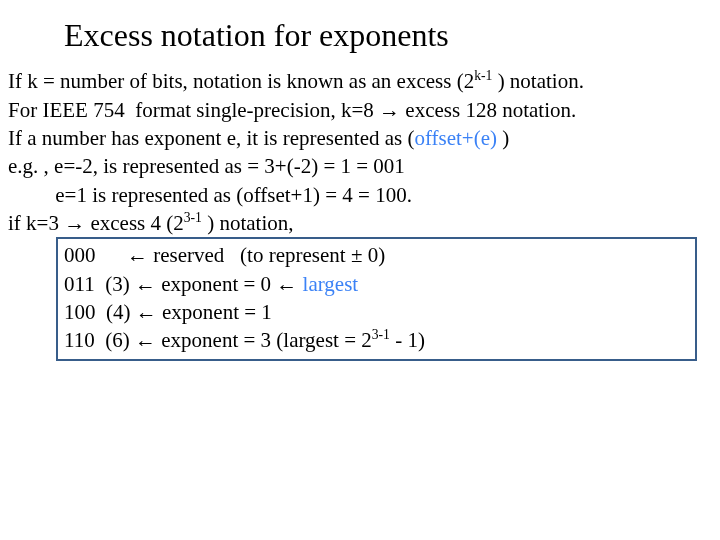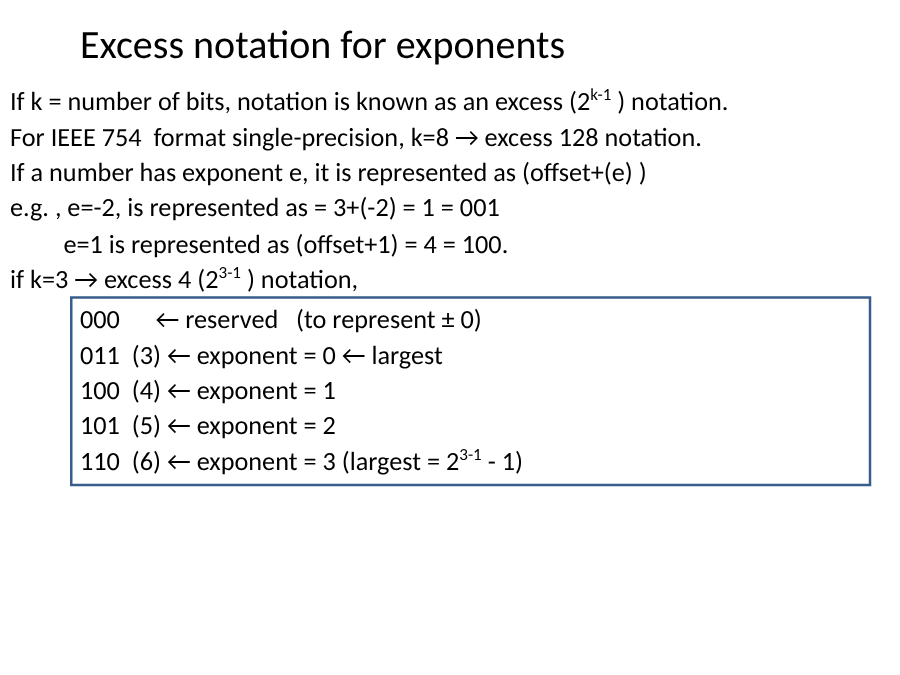--- a/index.html
+++ b/index.html
@@ -1,35 +1,35 @@
 <!DOCTYPE html>
 <html><head>
 <meta charset="utf-8">
 <style>
-  * { margin: 0; padding: 0; box-sizing: border-box; }
+  * { margin: 0; padding: 0; box-sizing: border-box; font-family: Liberation Serif, serif; }
   body {
     width: 720px;
     height: 540px;
     font-family: Calibri, Arial, sans-serif;
     background: #fff;
     color: #000;
     padding: 14px 8px 8px 8px;
     font-size: 21px;
     line-height: 1.35;
   }
   .title {
     font-size: 32px;
     font-weight: 400;
     padding-left: 56px;
     margin-bottom: 10px;
   }
   .para {
     white-space: pre;
   }
-  .blue { color: #000000; }
+  .blue { color: #3b82f6; }
   .sup { font-size: 0.65em; vertical-align: super; line-height: 0; }
   .boxed {
     border: 2px solid #385d8a;
     margin-left: 48px;
     margin-right: 15px;
     padding: 2px 6px 4px 6px;
   }
   .row { white-space: pre; }
 </style>
 </head>
@@ -41,15 +41,14 @@
 <span>For IEEE 754  format single-precision, k=8 → excess 128 notation.</span>
 <span>If a number has exponent e, it is represented as (</span><span class="blue">offset+(e)</span><span> )</span>
 <span>e.g. , e=-2, is represented as = 3+(-2) = 1 = 001</span>
 <span>         e=1 is represented as (offset+1) = 4 = 100.</span>
 <span>if k=3 → excess 4 (2</span><span class="sup">3-1</span><span> ) notation,</span></div>
 
 <div class="boxed">
   <div class="row"><span>000</span><span>     </span><span> ← reserved   (to represent ± 0)</span></div>
   <div class="row"><span>011</span><span>  (3) </span><span>← exponent = 0 ← </span><span class="blue">largest</span></div>
   <div class="row"><span>100</span><span>  (4) </span><span>← exponent = 1</span></div>
-  <div class="row"><span>101</span><span>  (5) </span><span>← exponent = 2</span></div>
   <div class="row"><span>110</span><span>  (6) </span><span>← exponent = 3 (largest = 2</span><span class="sup">3-1</span><span> - 1)</span></div>
 </div>
 
 </body></html>

